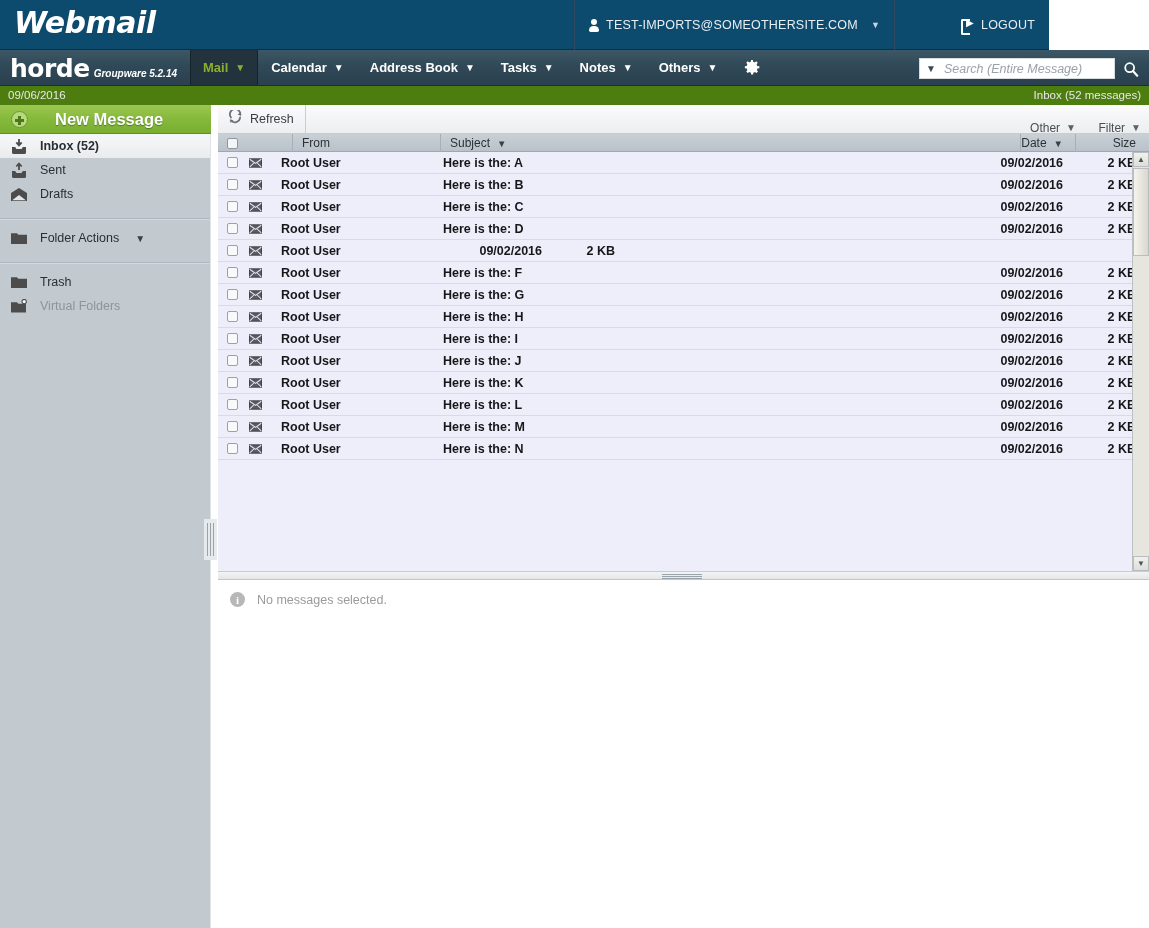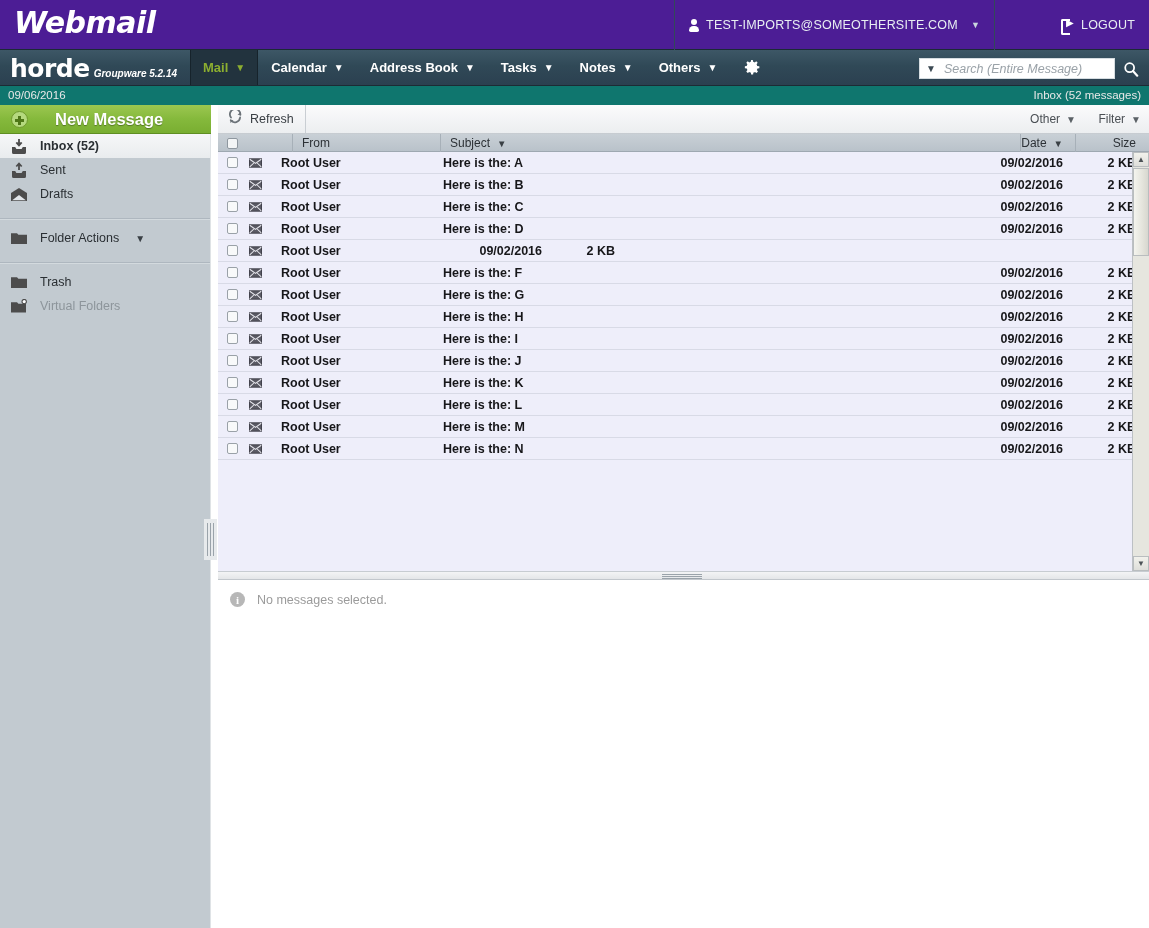--- a/index.html
+++ b/index.html
@@ -7,22 +7,22 @@
     width: 1149px; height: 928px;
     overflow: hidden;
     background: #ffffff;
     font-family: "Liberation Sans", sans-serif;
     -webkit-font-smoothing: antialiased;
   }
   * { box-sizing: border-box; }
 
   
   #brandbar {
-    position: absolute; left: 0; top: 0; width: 1149px; height: 50px;
-    background: #4c1d95;
+    position: absolute; left: 0; top: 0; width: 1049px; height: 50px;
+    background: #0c4a6e;
     border-bottom: 1px solid #1b2a35;
   }
   #brand-logo {
     position: absolute; left: 14px; top: 5px;
     color: #ffffff;
     font-size: 30px;
     font-weight: bold;
     font-style: italic;
     letter-spacing: -0.5px;
     font-family: "DejaVu Sans", sans-serif;
@@ -121,21 +121,21 @@
     border:none; outline:none; width:100%; height:19px;
     font-size:12.5px; font-style:italic; color:#9aa2a8;
     font-family:"Liberation Sans", sans-serif; background:transparent;
   }
   #search-input::placeholder{ color:#9aa2a8; font-style:italic; }
   #search-go{ cursor:pointer; width:20px; height:21px; display:flex; align-items:center; justify-content:center;}
 
   
   #statusbar{
     position:absolute; left:0; top:86px; width:1149px; height:19px;
-    background:#0f766e; color:#e8e8e8; font-size:11.5px;
+    background:#4d7c0f; color:#e8e8e8; font-size:11.5px;
   }
   #date-label{ position:absolute; left:8px; top:3px; }
   #mailbox-label{ position:absolute; right:8px; top:3px; }
 
   
   #sidebar{
     position:absolute; left:0; top:105px; width:211px; height:823px;
     background:#c2cad0;
     border-right:1px solid #dfe3e6;
   }
@@ -193,21 +193,21 @@
     background: linear-gradient(to bottom,#fbfbfc 0%, #eceef0 100%);
     border-bottom:1px solid #c7ccd1;
   }
   #refresh-btn{
     position:absolute; left:0; top:0; height:28px; display:flex; align-items:center; gap:7px;
     padding:0 11px 0 10px; cursor:pointer;
     border-right:1px solid #c9ced3;
   }
   #refresh-label{ font-size:12.5px; color:#3a3f44; }
   .tb-right{
-    position:absolute; top:0; height:28px; display:flex; align-items:center; gap:6px;
+    position:absolute; top:0; height:45px; display:flex; align-items:center; gap:6px;
     font-size:12px; color:#4a4f54; cursor:pointer;
   }
   #other-btn{ right:73px; }
   #filter-btn{ right:8px; }
   .tb-right .caret{ font-size:10px; color:#5b6166; }
 
   
   #colhead{
     position:absolute; left:0; top:29px; width:931px; height:18px;
     background: linear-gradient(to bottom,#c9d0d6 0%, #b9c2ca 100%);

